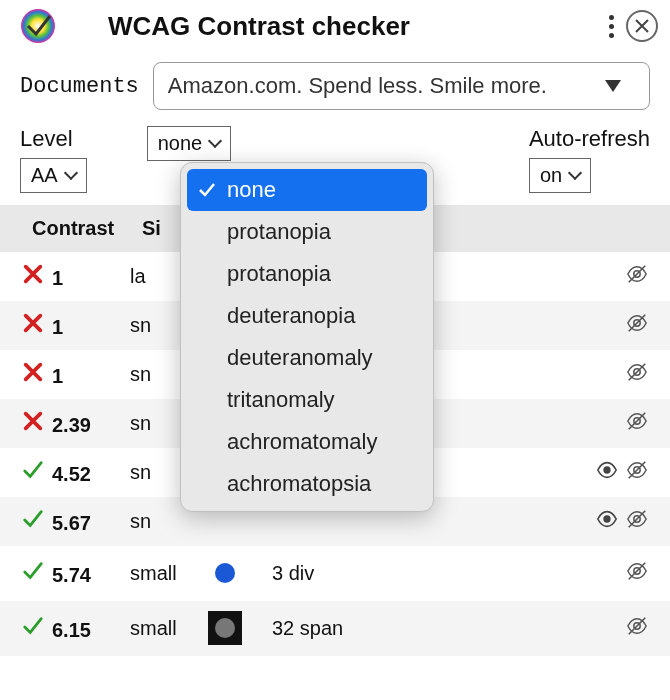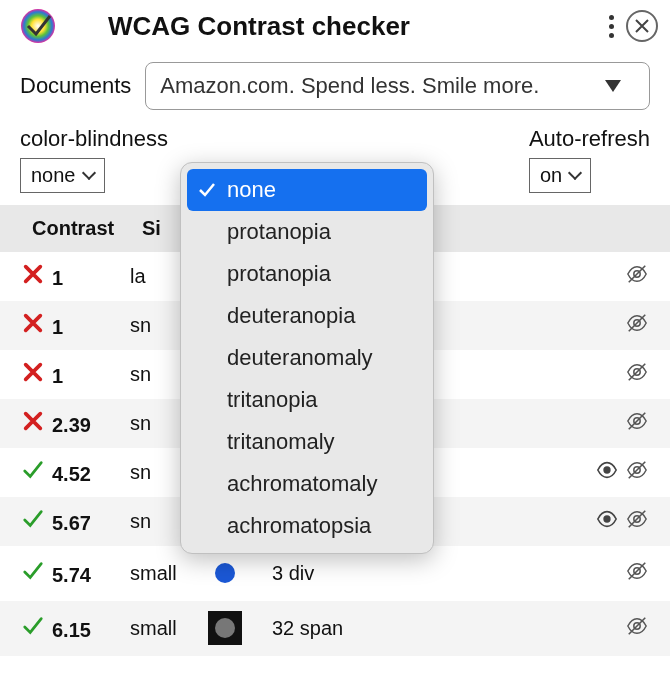--- a/index.html
+++ b/index.html
@@ -6,21 +6,21 @@
 body { font-family: -apple-system, BlinkMacSystemFont, "Segoe UI", Arial, sans-serif; font-size: 18px; color: #111; background: #fff; width: 670px; height: 700px; overflow: hidden; }
 .header { display: flex; align-items: center; padding: 8px 12px 8px 20px; gap: 40px; }
 .logo { width: 36px; height: 36px; margin-right: 12px; }
 .title { font-size: 26px; font-weight: 700; flex: 1; }
 .header-actions { display: flex; gap: 12px; align-items: center; }
 .vdots { display: flex; flex-direction: column; gap: 4px; }
 .vdots span { width: 5px; height: 5px; background: #333; border-radius: 50%; display: block; }
 .close-circle { width: 32px; height: 32px; border: 2px solid #666; border-radius: 50%; display: flex; align-items: center; justify-content: center; font-size: 18px; color: #444; }
 
 .row { display: flex; align-items: center; padding: 10px 20px; gap: 14px; }
-.label { font-size: 22px; }
+.label { font-size: 22px; font-family: Liberation Mono, monospace; }
 .doc-select { flex: 1; border: 1px solid #999; border-radius: 8px; padding: 10px 28px 10px 14px; font-size: 22px; color: #333; position: relative; background: #fff; display: flex; align-items: center; justify-content: space-between; cursor: pointer; gap: 20px; }
 .triangle-down { width: 0; height: 0; border-left: 8px solid transparent; border-right: 8px solid transparent; border-top: 12px solid #333; }
 
 .controls { display: flex; padding: 6px 20px 12px; gap: 60px; position: relative; }
 .control-group { display: flex; flex-direction: column; gap: 6px; }
 .control-label { font-size: 22px; }
 .select-box { border: 1px solid #666; padding: 5px 28px 5px 10px; font-size: 20px; display: flex; align-items: center; gap: 8px; cursor: pointer; background: #fff; position: relative; width: fit-content; }
 .chev { display: inline-block; width: 10px; height: 10px; border-right: 2px solid #333; border-bottom: 2px solid #333; transform: rotate(45deg); position: absolute; right: 10px; top: 9px; }
 
 .table-header { display: flex; background: #e8e8e8; padding: 12px 32px; font-weight: 700; font-size: 20px; gap: 0; }
@@ -87,21 +87,27 @@
 <div class="row">
   <span class="label">Documents</span>
   <div class="doc-select">
     <span>Amazon.com. Spend less. Smile more.</span>
     <span class="triangle-down"></span>
   </div>
 </div>
 
 <div class="controls">
   <div class="control-group">
-    <span class="control-label">color-blindness</span>
+    <span class="control-label">Level</span>
+    <div class="select-box">
+      <span>AA</span>
+      <span class="chev"></span>
+    </div>
+  </div>
+  <div class="control-group">
     <div class="select-box">
       <span>none</span>
       <span class="chev"></span>
     </div>
   </div>
   <div class="control-group" style="margin-left:auto">
     <span class="control-label">Auto-refresh</span>
     <div class="select-box">
       <span>on</span>
       <span class="chev"></span>
@@ -266,17 +272,16 @@
   </div>
 
 <div class="dropdown-popup" id="cb-popup">
     <div class="dropdown-item selected"><span class="checkmark-sel"><svg width="18" height="18" viewBox="0 0 18 18">
           <path d="M2 9 L7 14 L16 3" stroke="#fff" stroke-width="2.5" fill="none"></path>
         </svg></span><span>none</span></div>
     <div class="dropdown-item"><span>protanopia</span></div>
     <div class="dropdown-item"><span>protanopia</span></div>
     <div class="dropdown-item"><span>deuteranopia</span></div>
     <div class="dropdown-item"><span>deuteranomaly</span></div>
-    <div class="dropdown-item"><span>tritanopia</span></div>
     <div class="dropdown-item"><span>tritanomaly</span></div>
     <div class="dropdown-item"><span>achromatomaly</span></div>
     <div class="dropdown-item"><span>achromatopsia</span></div>
   </div>
 
 </body></html>

